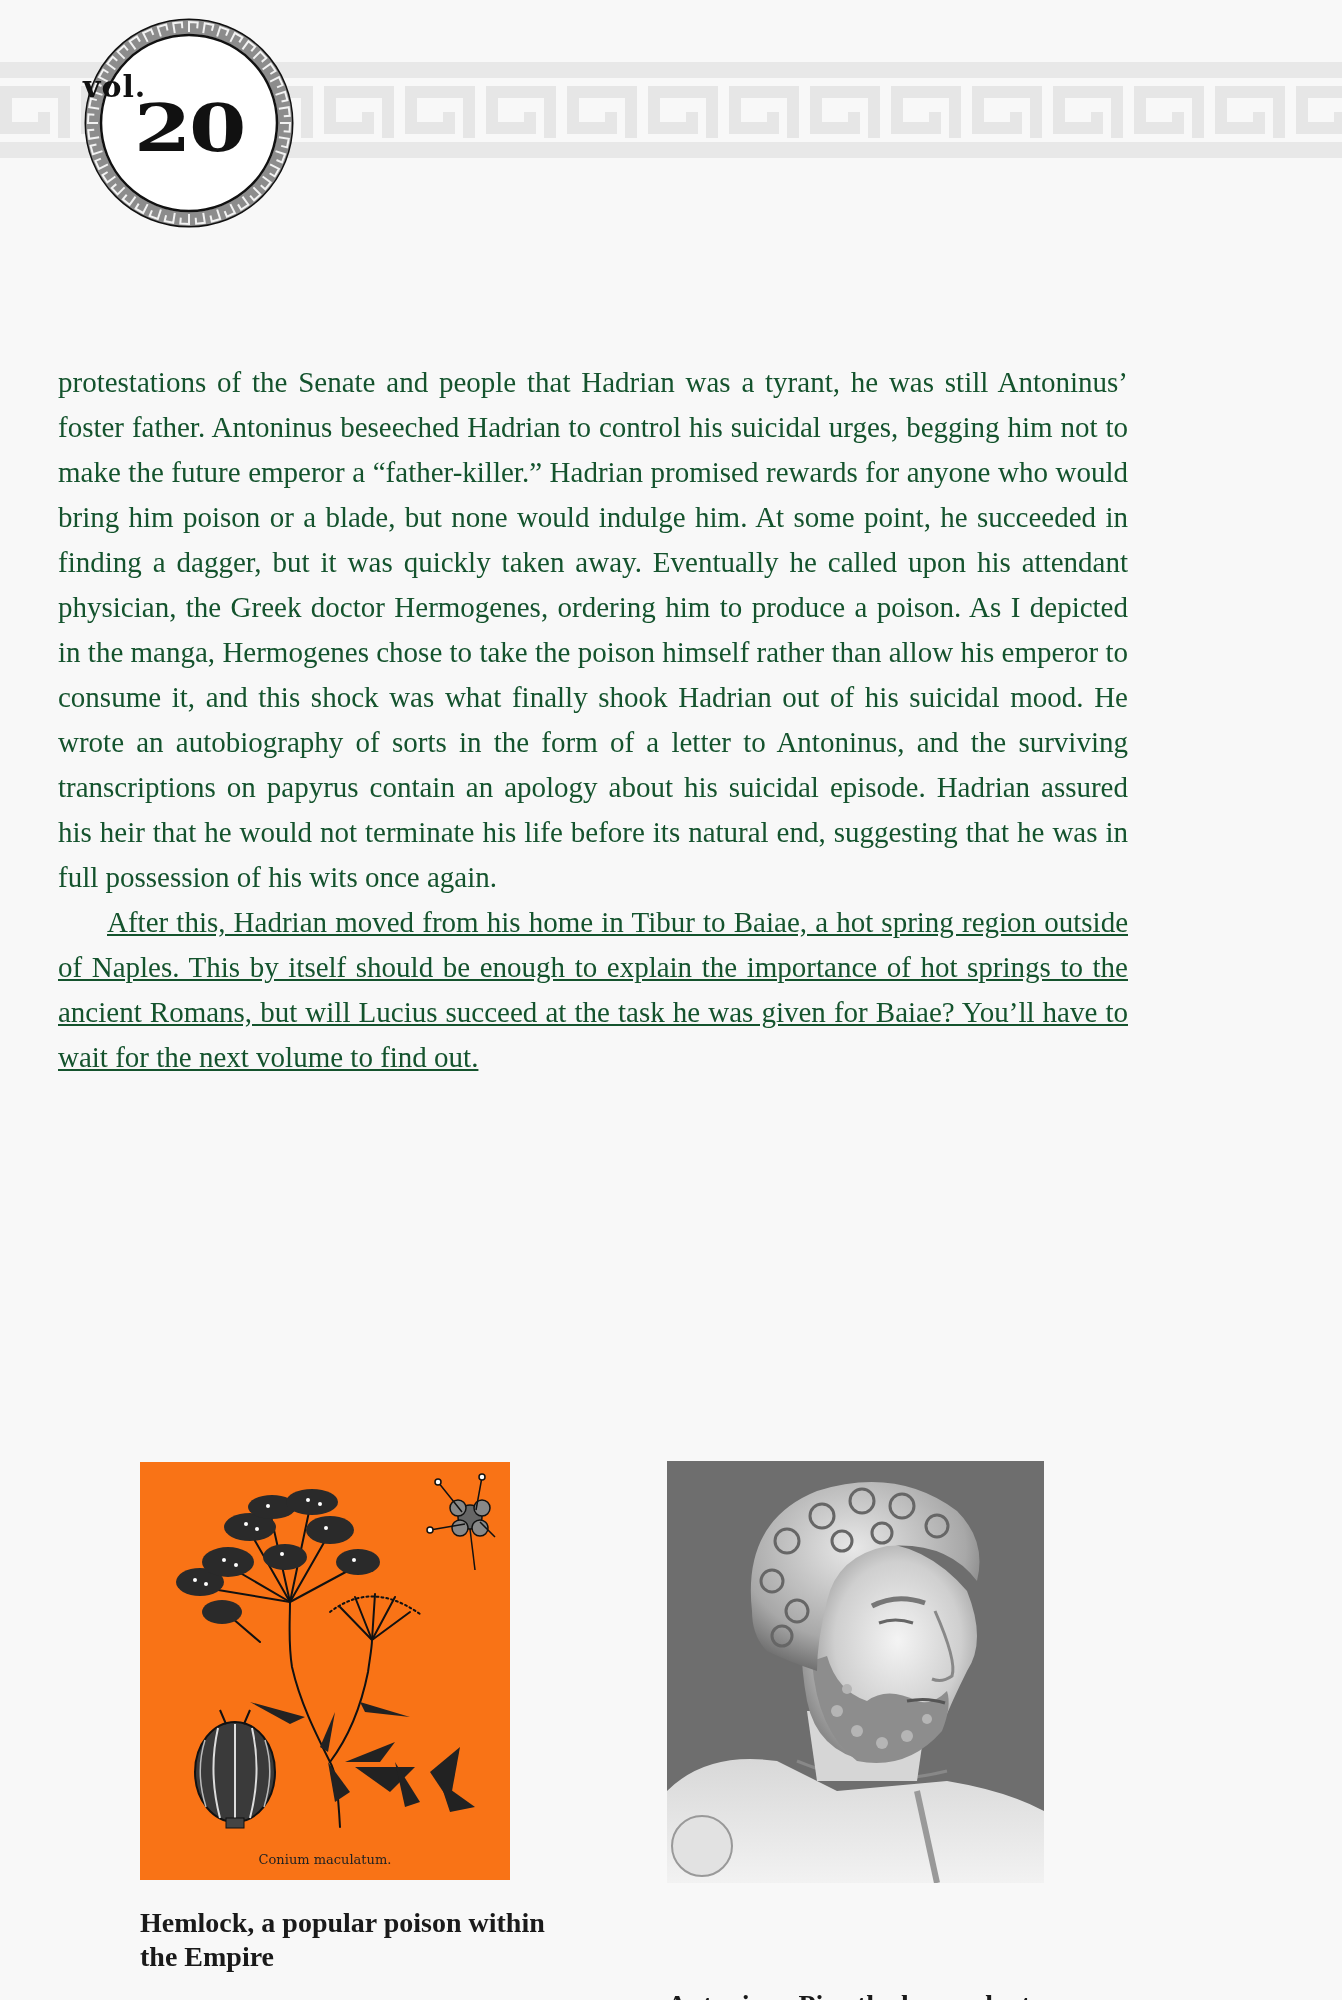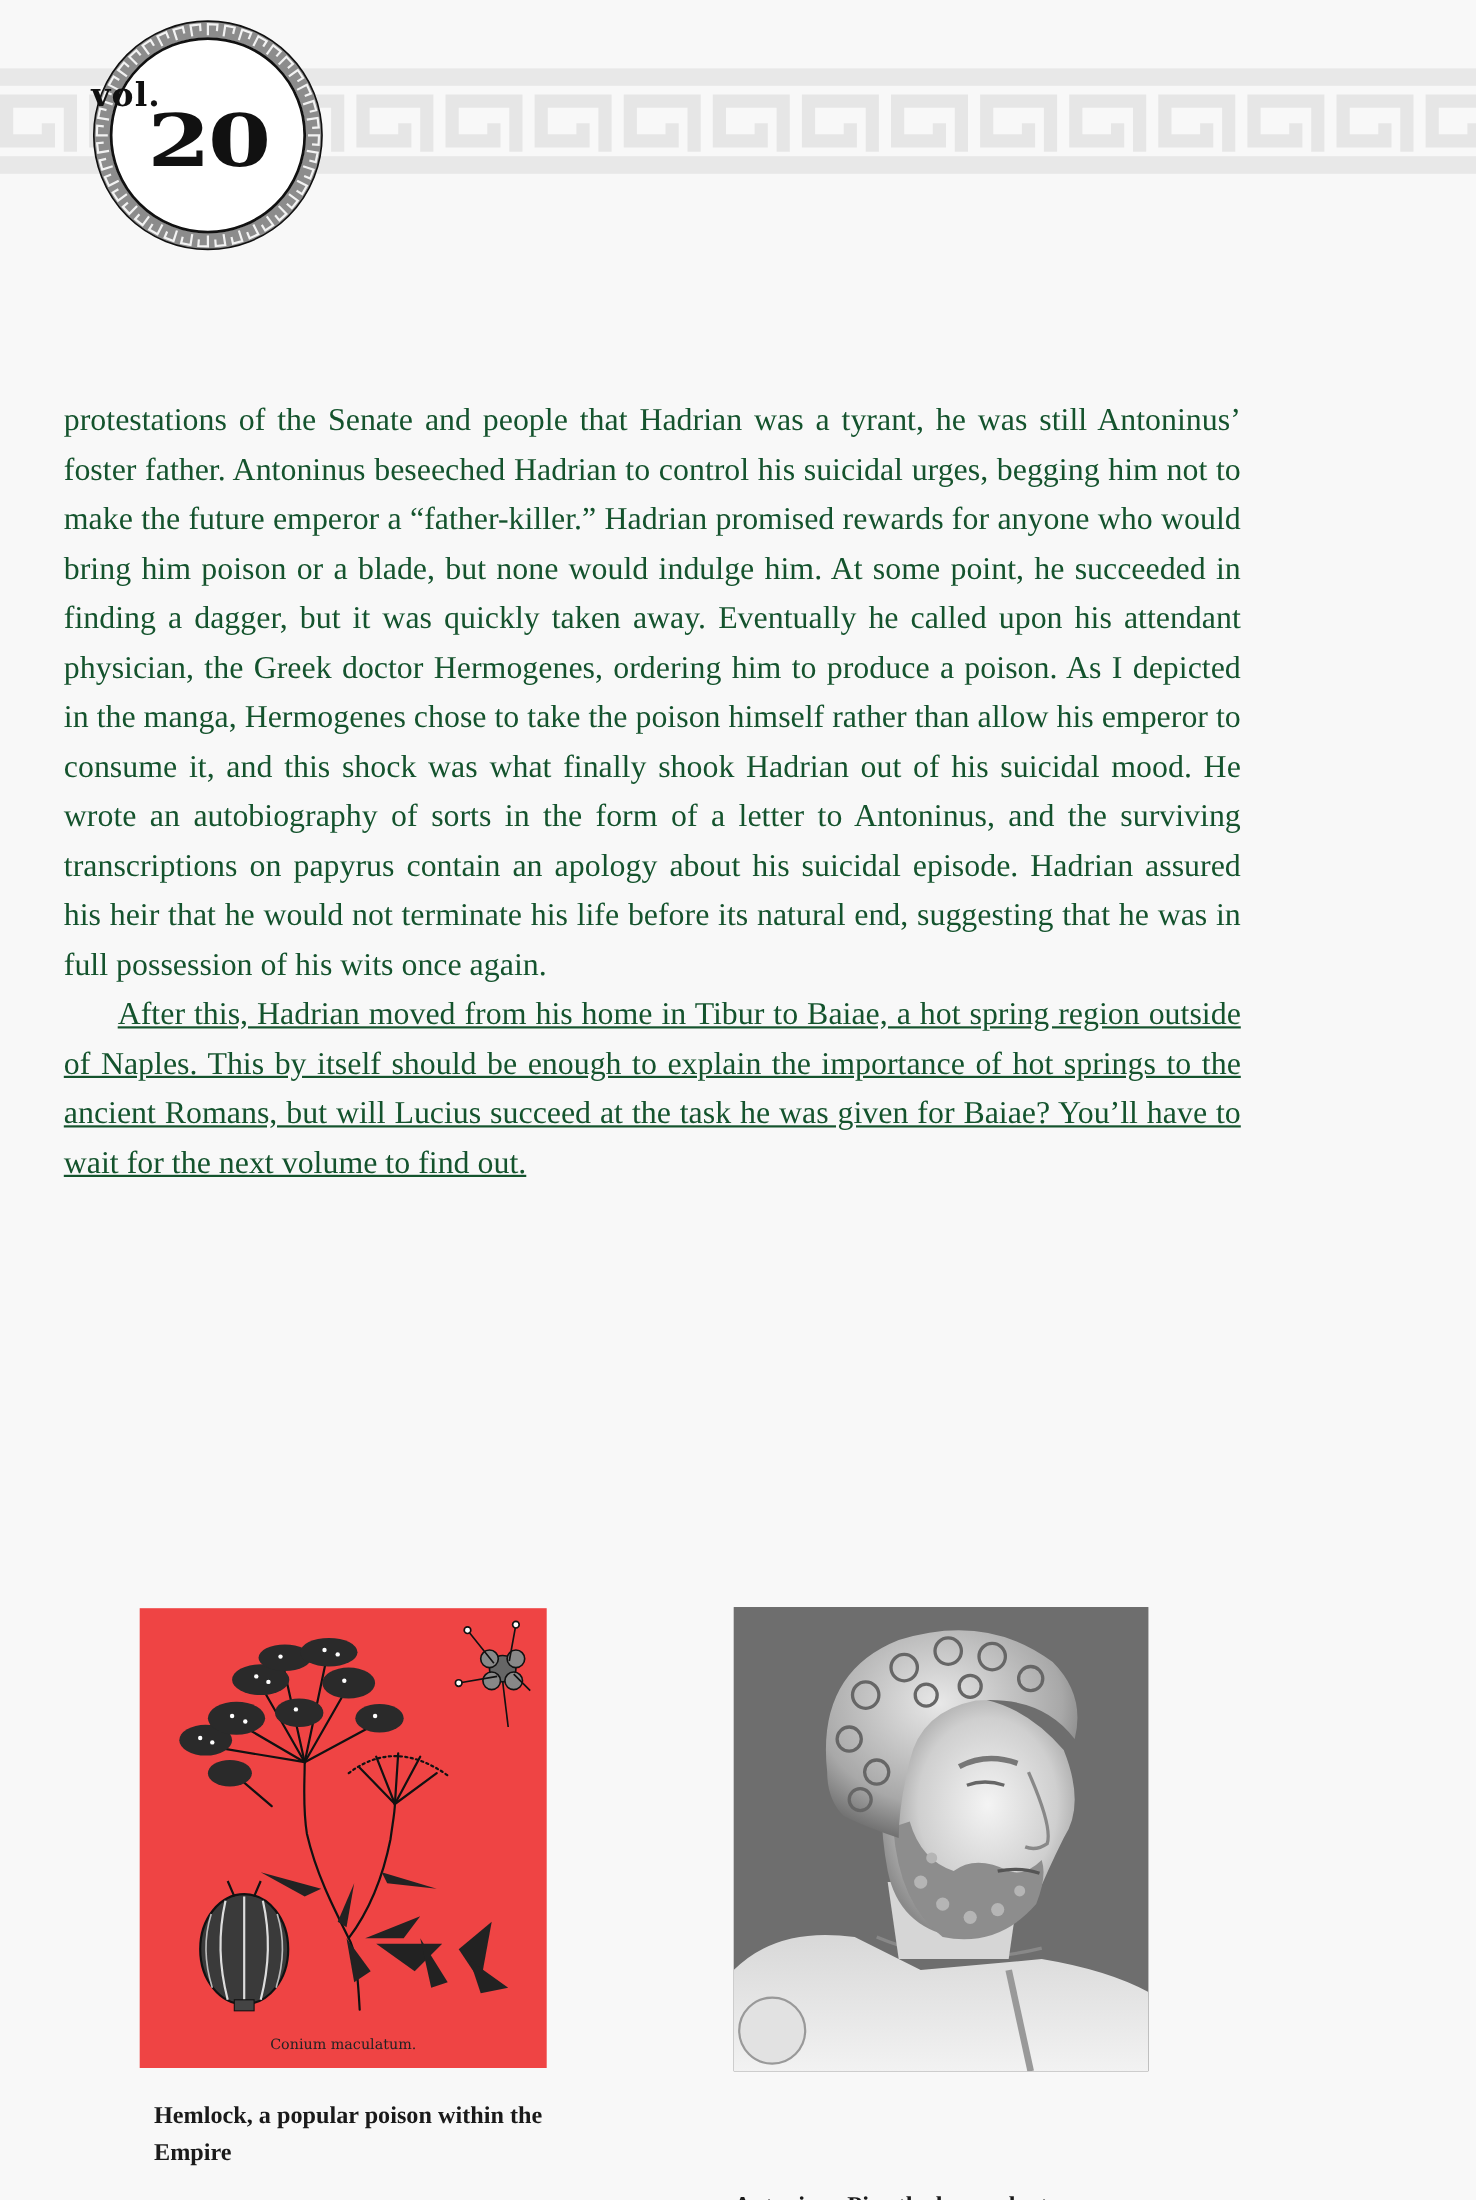--- a/index.html
+++ b/index.html
@@ -76,25 +76,25 @@
       margin: 0;
     }
     .body-text p.indent {
       text-indent: 49px;
       text-decoration: underline;
     }
 
     
     .figure-hemlock {
       position: absolute;
-      left: 127px;
+      left: 140px;
       top: 1462px;
       width: 370px;
       height: 418px;
-      background: #ef4444;
+      background: #f97316;
     }
     .figure-hemlock svg { display: block; }
     .figure-hemlock .plate-caption {
       position: absolute;
       left: 0;
       width: 370px;
       top: 390px;
       text-align: center;
       font-family: "DejaVu Serif", serif;
       font-size: 13px;
@@ -108,21 +108,21 @@
       height: 422px;
       background: #707070;
       overflow: hidden;
     }
     .figure-portrait svg { display: block; }
 
     .caption {
       position: absolute;
       font-family: "Liberation Serif", "DejaVu Serif", serif;
       font-weight: bold;
-      font-size: 22px;
+      font-size: 28px;
       line-height: 34px;
       color: #1a1a1a;
     }
     .caption-hemlock {
       left: 140px;
       top: 1906px;
       width: 420px;
     }
     .caption-portrait {
       left: 667px;

